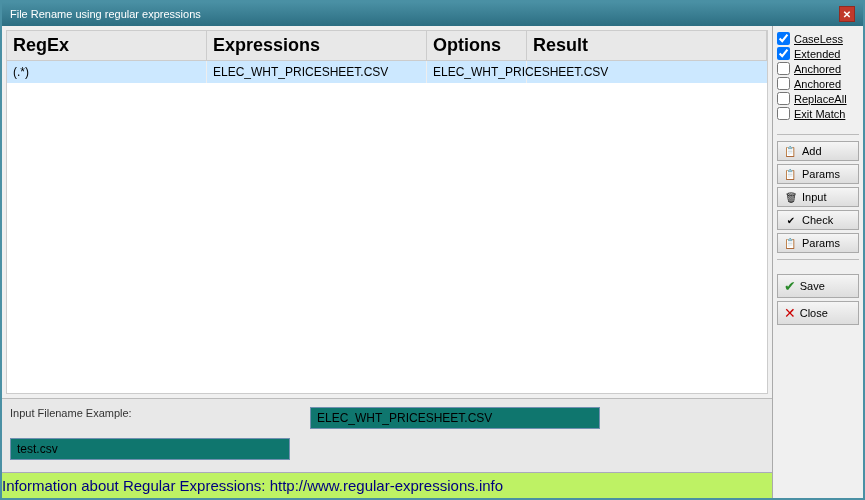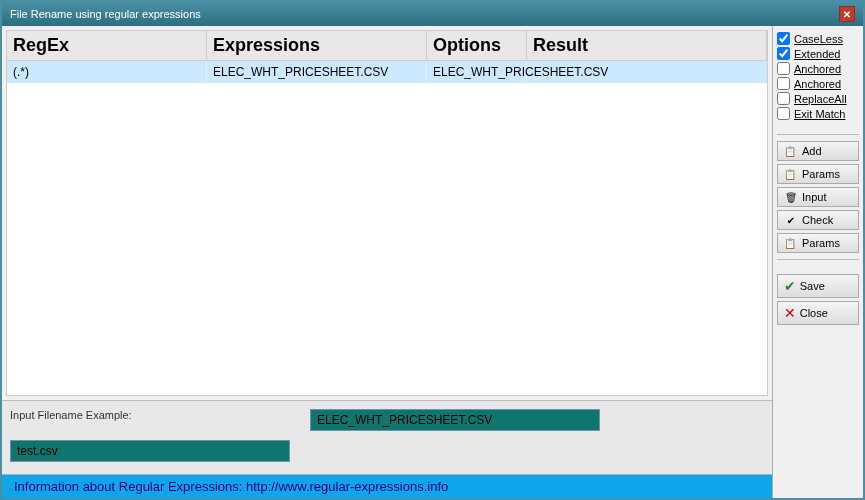--- a/index.html
+++ b/index.html
@@ -115,24 +115,24 @@
       border: 1px solid #7090b0;
       background: #0f766e;
       padding: 3px 6px;
       font-size: 12px;
       outline: none;
     }
     .input-group input:first-of-type {
       width: 280px;
     }
     .info-bar {
-      background: #0ea5e9;
+      background: #bef264;
       border-top: 1px solid #aab;
-      padding: 4px 12px;
-      font-size: 13px;
+      padding: 4px 0;
+      font-size: 15px;
       color: #000080;
       flex-shrink: 0;
     }
     .sidebar {
       width: 90px;
       background: #f0f0f0;
       padding: 6px 4px;
       display: flex;
       flex-direction: column;
       gap: 2px;

